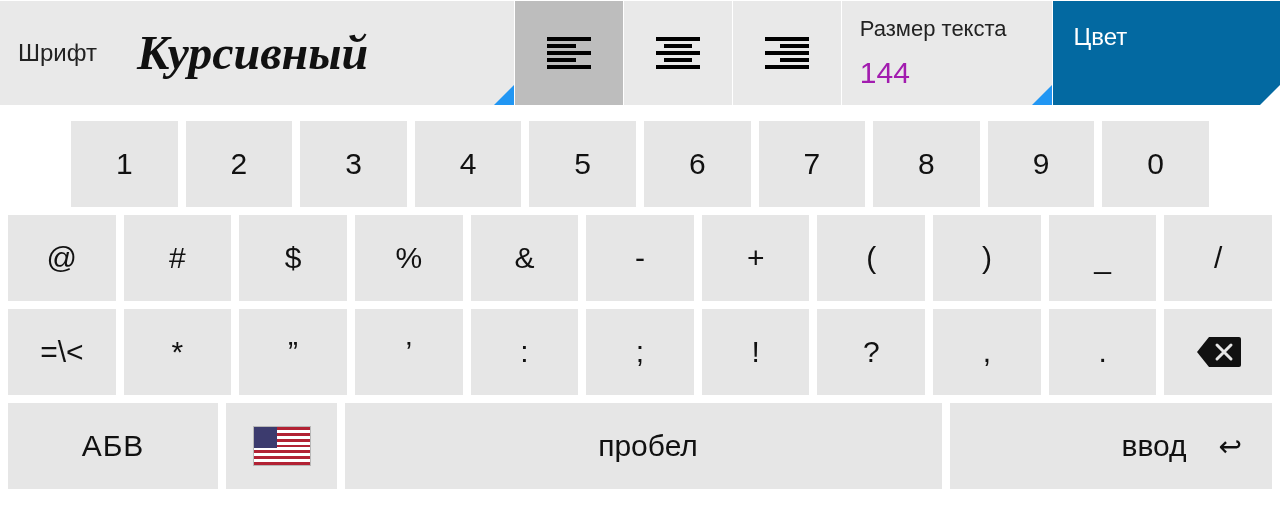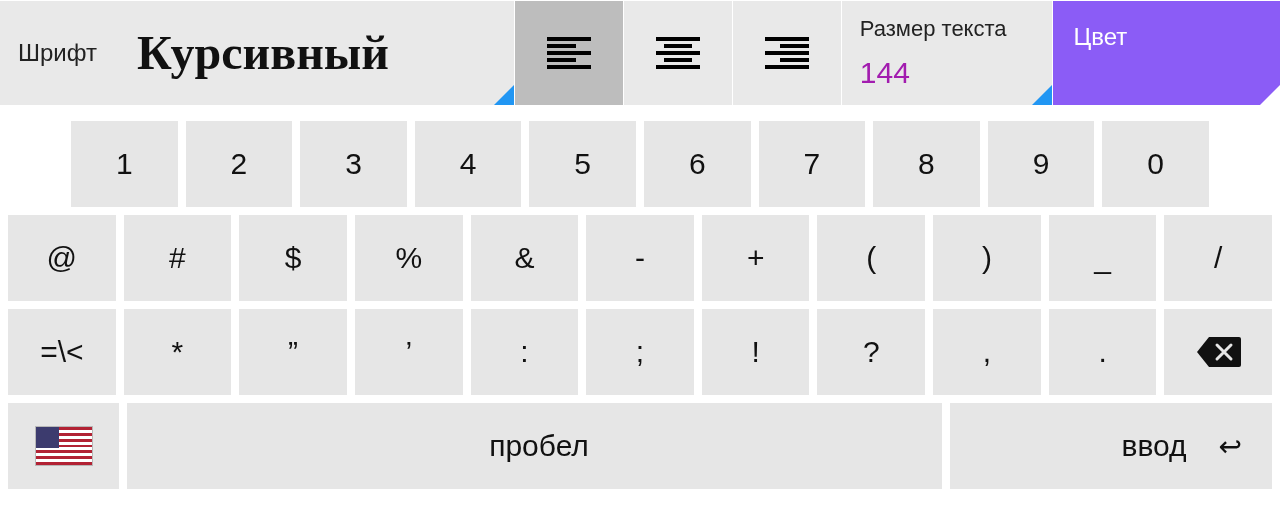--- a/index.html
+++ b/index.html
@@ -22,20 +22,21 @@
       display: flex;
       align-items: center;
       padding: 0 18px;
     }
     .font-panel { width: 548px; flex-direction: row; gap: 40px; }
     .font-label { font-size: 24px; color: #222; }
     .font-name {
       font-family: "Brush Script MT", "Segoe Script", cursive;
       font-size: 48px;
       font-weight: 700;
+      font-style: italic;
       color: #111;
       line-height: 1;
     }
     .align-wrap { display: flex; gap: 1px; width: 349px; padding: 0; }
     .align-btn {
       flex: 1;
       background: #e9e9e9;
       display: flex;
       align-items: center;
       justify-content: center;
@@ -46,21 +47,21 @@
       width: 223px;
       flex-direction: column;
       align-items: flex-start;
       justify-content: center;
       gap: 14px;
     }
     .size-label { font-size: 22px; color: #222; }
     .size-value { font-size: 30px; color: #a21caf; }
     .color-panel {
       width: 240px;
-      background: #8b5cf6;
+      background: #0369a1;
       color: #fff;
       font-size: 24px;
       display: flex;
       align-items: flex-start;
       padding-top: 22px;
       padding-left: 20px;
     }
     .corner-blue::after, .corner-white::after {
       content: "";
       position: absolute;
@@ -223,20 +224,21 @@
     <div class="key">.</div>
     <div class="key key-backspace">
       <svg viewBox="0 0 46 34">
         <path d="M14 2 L44 2 Q46 2 46 4 L46 30 Q46 32 44 32 L14 32 L2 17 Z" fill="#111"></path>
         <path d="M22 10 L36 24 M36 10 L22 24" stroke="#e6e6e6" stroke-width="3" stroke-linecap="round"></path>
       </svg>
     </div>
   </div>
 
   <div class="krow krow-4">
+    <div class="key key-letters">АБВ</div>
     <div class="key key-lang">
       <div class="flag"></div>
     </div>
     <div class="key key-space">пробел</div>
     <div class="key key-enter">
       <span>ввод</span>
       <span class="enter-arrow">↩</span>
     </div>
   </div>
 </div>

